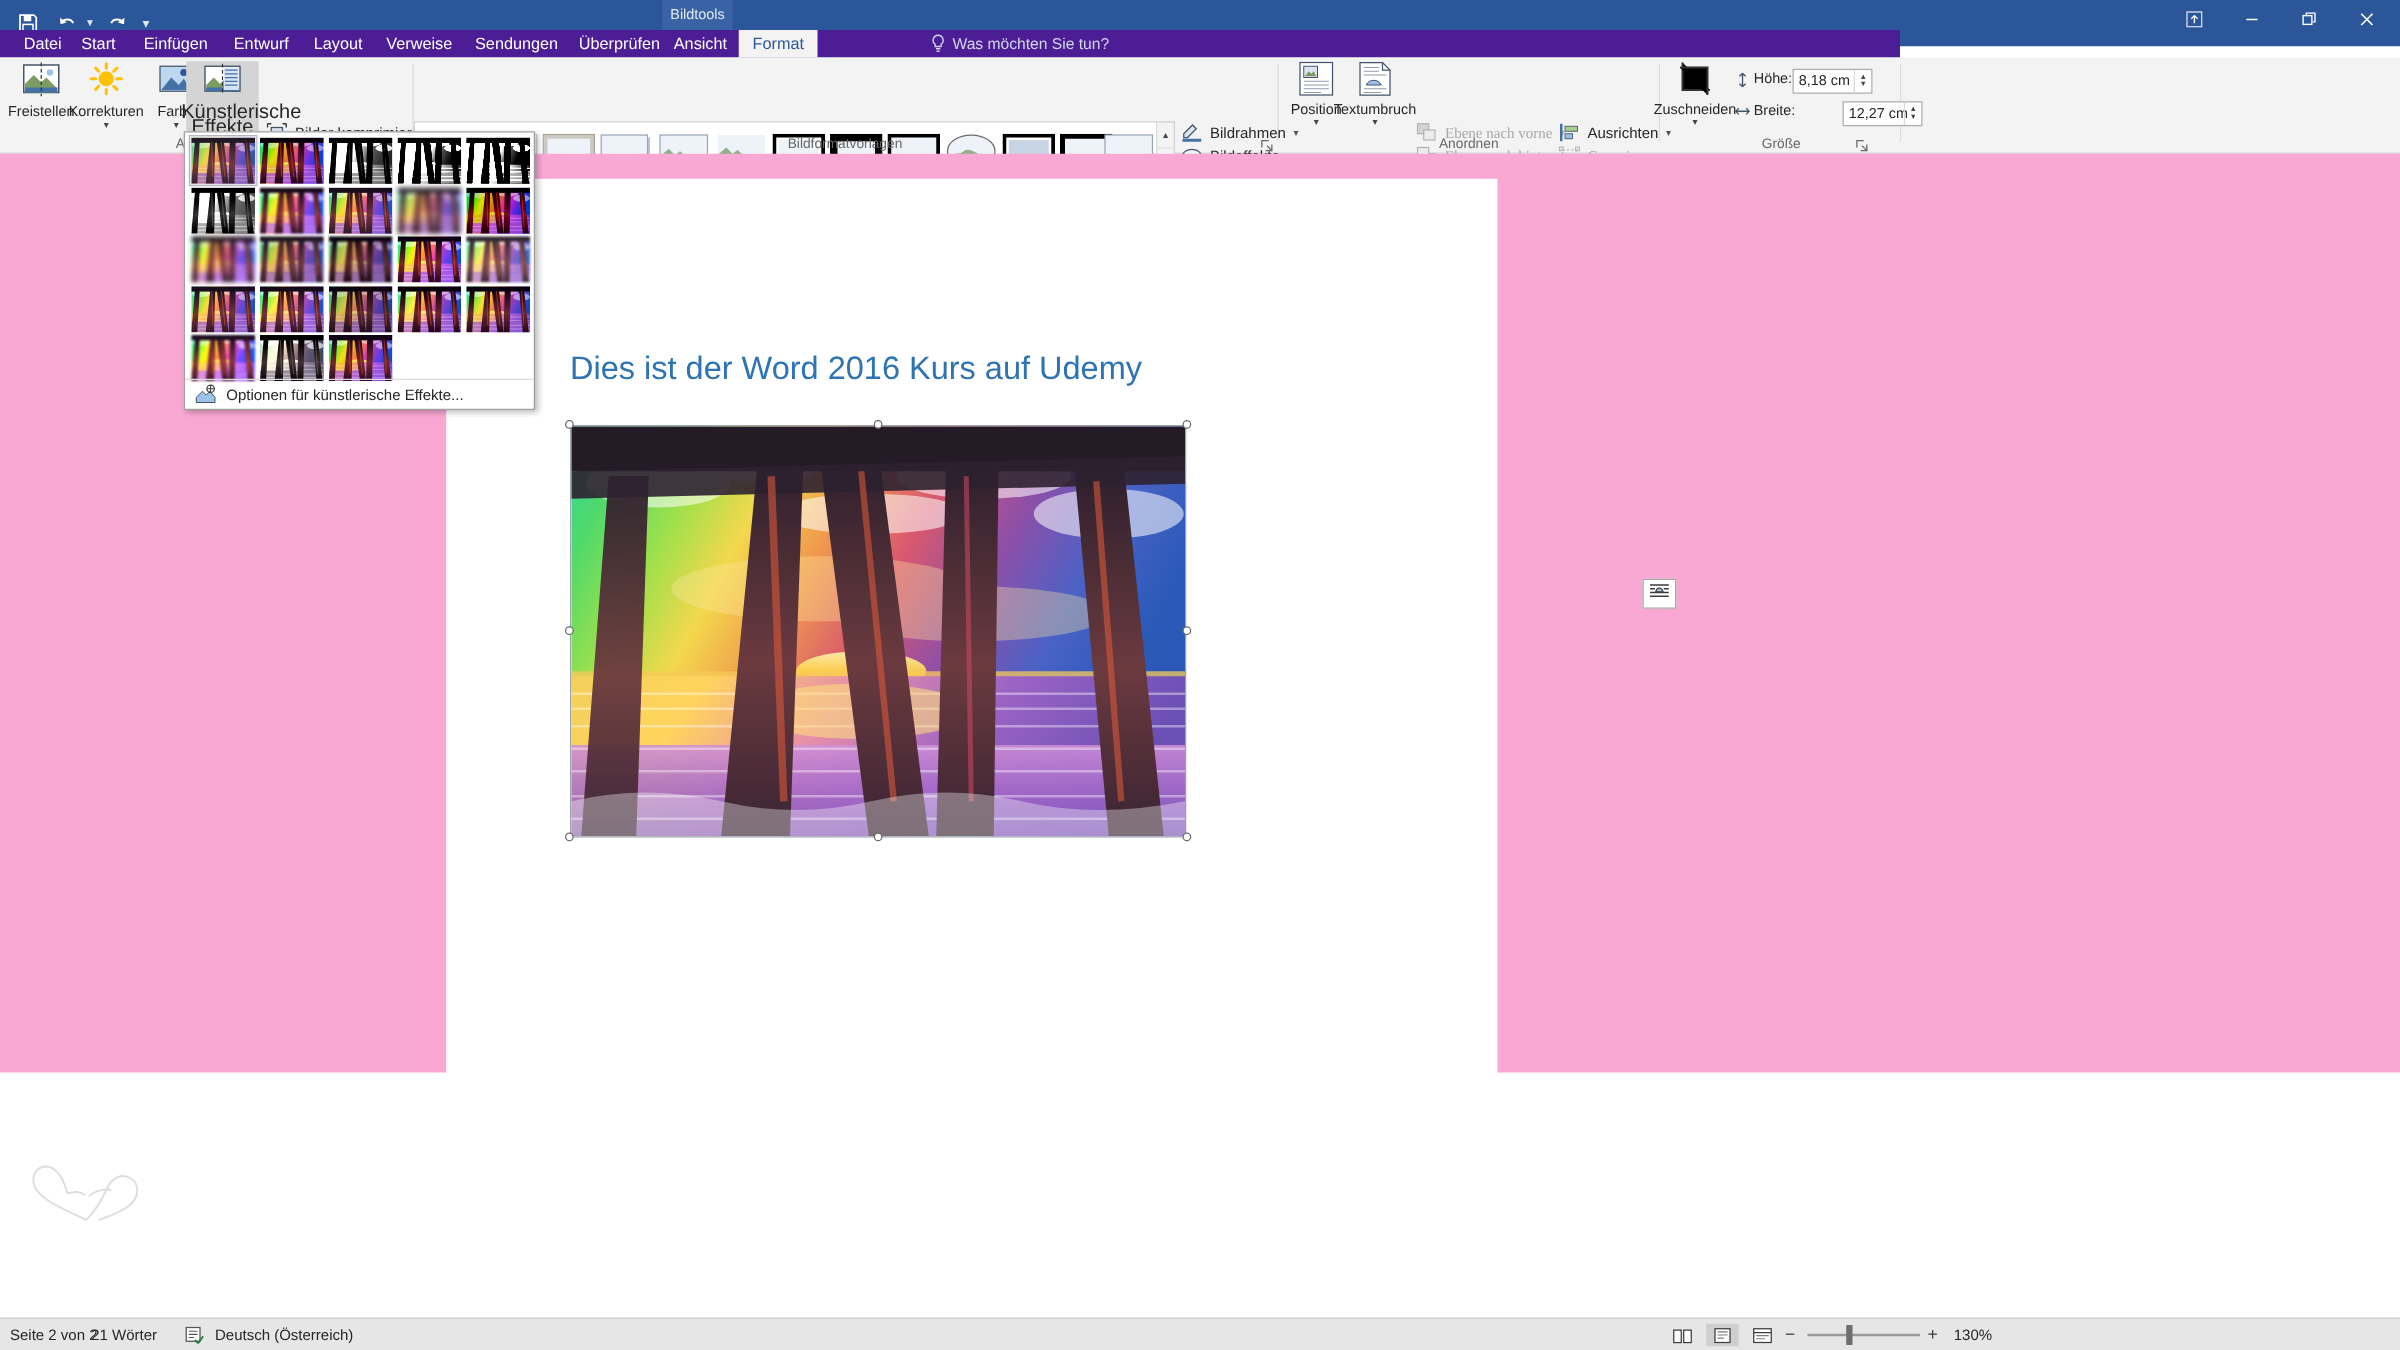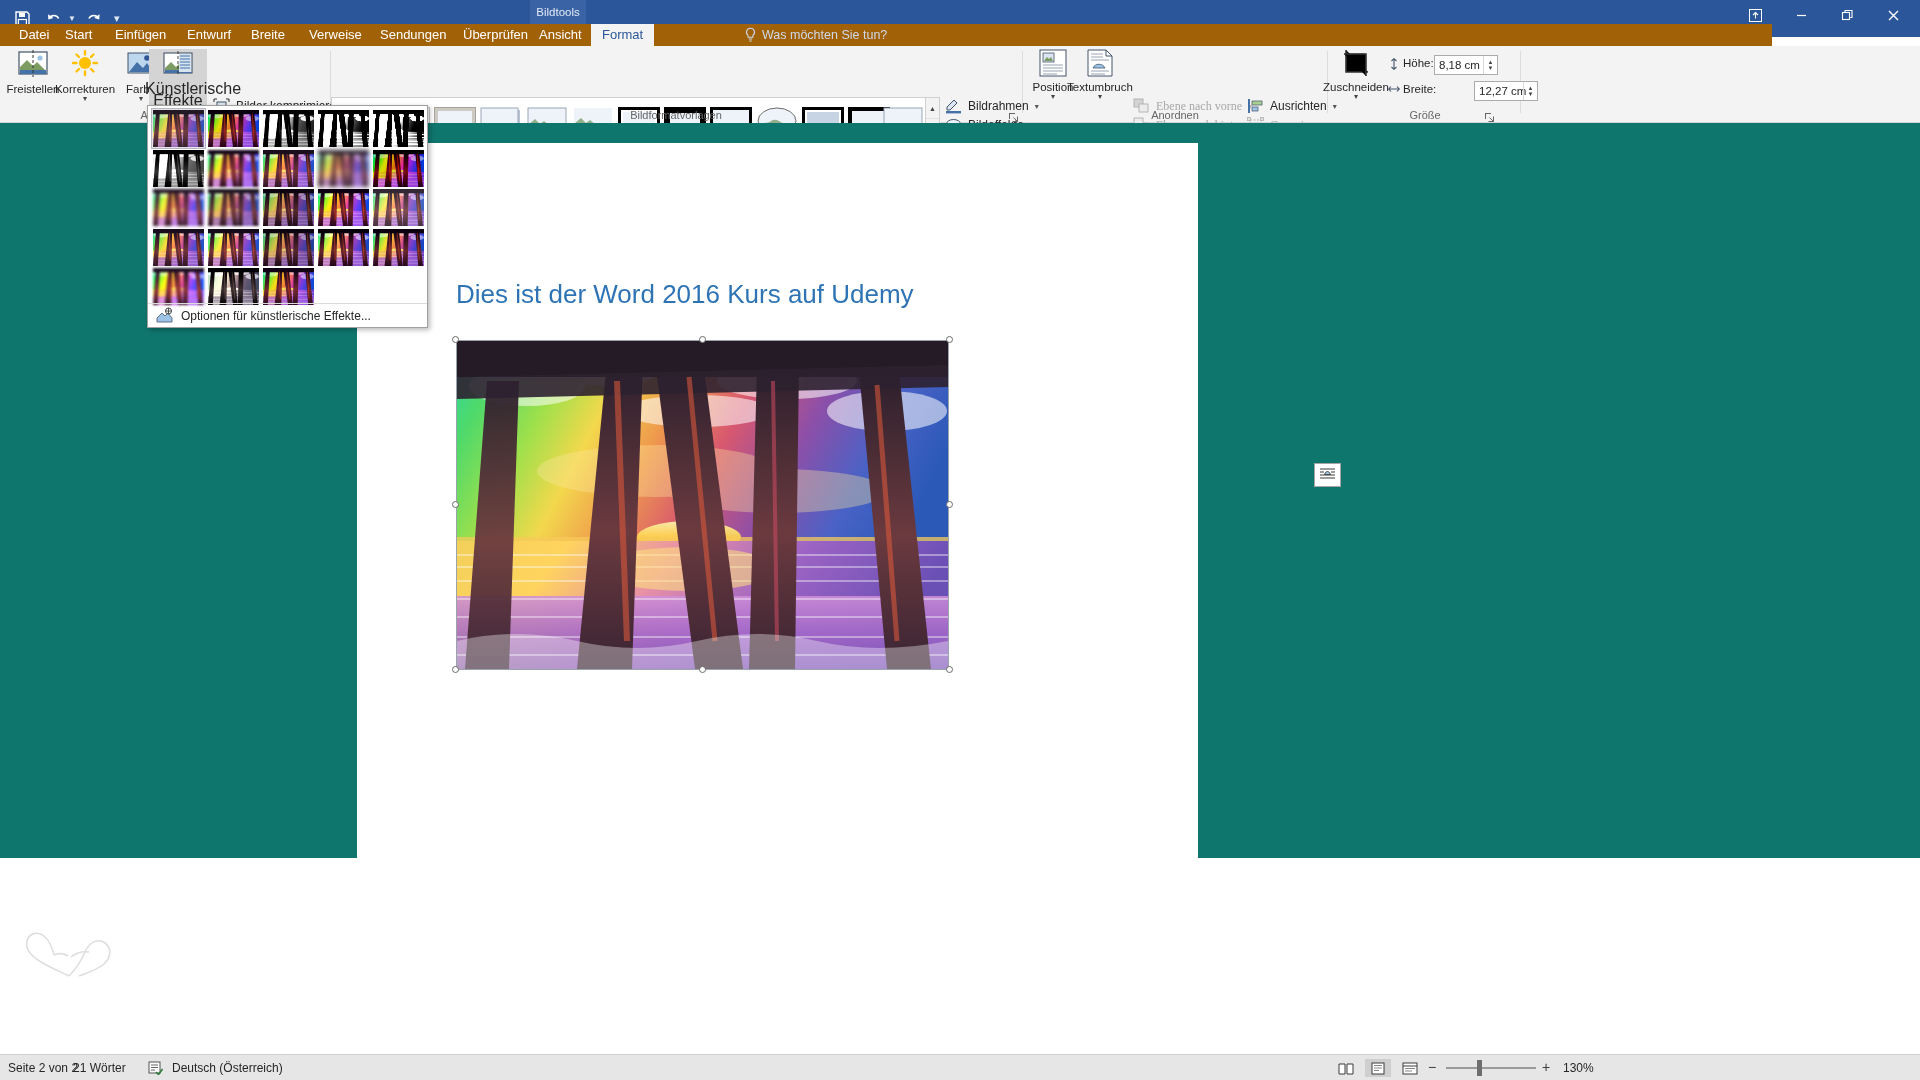--- a/index.html
+++ b/index.html
@@ -37,22 +37,22 @@
   }
   .win-controls { position: absolute; right: 4px; top: 2px; display: flex; gap: 0px; }
   .win-btn {
     width: 46px; height: 26px; display: flex; align-items: center; justify-content: center;
     color: #ffffff;
   }
   .win-btn svg { display:block; }
 
   
   .tabsrow {
-    position: absolute; left: 0; top: 24px; width: 1772px; height: 22px;
-    background: #a16207;
+    position: absolute; left: 0; top: 24px; width: 1520px; height: 22px;
+    background: #4c1d95;
   }
   .tab {
     position: absolute; top: 0; height: 22px; line-height: 22px;
     font-size: 13px; color: #ffffff; padding: 0 11px; white-space: nowrap;
   }
   .tab.active { background: #f3f3f3; color: #2b579a; }
   .tellme {
     position: absolute; top: 0; height: 22px; line-height: 22px;
     font-size: 12.5px; color: #cfd9ec; padding-left: 22px; white-space: nowrap;
   }
@@ -143,21 +143,21 @@
   .ae-foot {
     position: absolute; left: 0; bottom: 0; width: 100%; height: 24px;
     border-top: 1px solid #dcdcdc; display: flex; align-items: center;
     font-size: 12px; color: #262626;
   }
   .ae-foot .fico { width: 20px; height: 18px; margin: 0 6px 0 7px; }
 
   
   .docarea {
     position: absolute; left: 0; top: 123px; width: 1920px; height: 735px;
-    background: #0f766e;
+    background: #f9a8d4;
   }
   .page {
     position: absolute; left: 357px; top: 20px; width: 841px; height: 735px;
     background: #ffffff;
   }
   .heading {
     position: absolute; left: 99px; top: 136px; font-size: 26px; color: #2e74b5;
     font-family: "Liberation Sans", sans-serif; font-weight: normal; white-space: nowrap;
   }
   .pic {
@@ -253,21 +253,21 @@
           </svg>
       </div>
     </div>
   </div>
 
   <div class="tabsrow">
     <div class="tab" style="left:8px">Datei</div>
     <div class="tab" style="left:54px">Start</div>
     <div class="tab" style="left:104px">Einfügen</div>
     <div class="tab" style="left:176px">Entwurf</div>
-    <div class="tab" style="left:240px">Breite</div>
+    <div class="tab" style="left:240px">Layout</div>
     <div class="tab" style="left:298px">Verweise</div>
     <div class="tab" style="left:369px">Sendungen</div>
     <div class="tab" style="left:452px">Überprüfen</div>
     <div class="tab" style="left:528px">Ansicht</div>
     <div class="tab active" style="left:591px">Format</div>
 
     <div class="tellme" style="left:740px">
       <span class="bulb">
         <svg width="13" height="16" viewBox="0 0 13 16">
             <path d="M6.5 1.2a4 4 0 0 0-2.4 7.2v1.8h4.8V8.4A4 4 0 0 0 6.5 1.2z" fill="none" stroke="#cfd9ec" stroke-width="1.1"></path>

